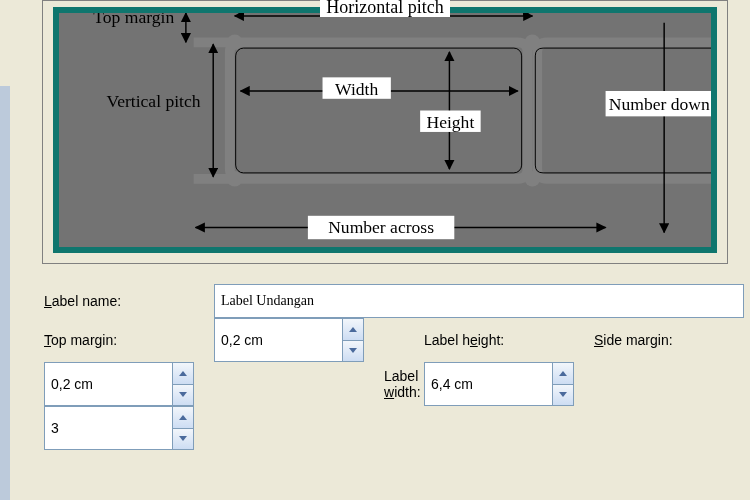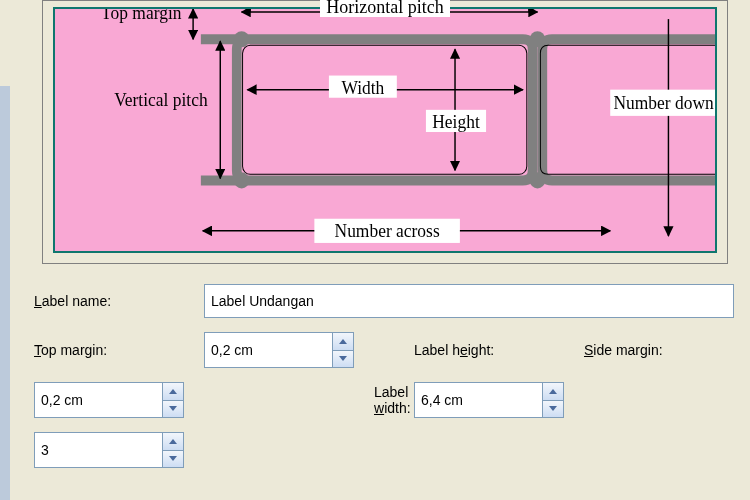--- a/index.html
+++ b/index.html
@@ -27,56 +27,54 @@
   }
   .preview-frame {
     margin: 0 22px 20px 30px;
     border: 1px solid #808080;
     background: #ece9d8;
     padding: 6px 10px 10px 10px;
     height: 264px;
     position: relative;
   }
   .preview-inner {
-    background: #f9a8d4;
-    border: 2px solid #0f766e;
+    background: #737373;
+    border: 6px solid #0f766e;
     height: 246px;
     position: relative;
-    padding-left: 12px;
   }
   .preview-inner svg { display: block; }
   .preview-label {
     font-family: "Times New Roman", Times, serif;
     font-size: 18px;
     fill: #000;
   }
   .form-area {
     display: grid;
     grid-template-columns: 170px 170px 40px 170px 150px;
-    row-gap: 14px;
-    margin: 0 22px 0 22px;
+    margin: 0 22px 0 32px;
     align-items: center;
   }
   .lbl {
     font-size: 14px;
   }
   .lbl u { text-decoration: underline; }
   .text-input {
     grid-column: 2 / span 4;
     height: 28px;
     border: 1px solid #7f9db9;
     background: #fff;
     padding: 16px 6px;
-    font-family: Liberation Sans, sans-serif;
+    font-family: Liberation Serif, serif;
     font-size: 14px;
     color: #000;
   }
   .spinner {
     display: flex;
-    height: 36px;
+    height: 44px;
     width: 150px;
   }
   .spinner input {
     flex: 1;
     border: 1px solid #7f9db9;
     border-right: none;
     background: #fff;
     padding: 2px 6px;
     font-family: Tahoma, sans-serif;
     font-size: 14px;

